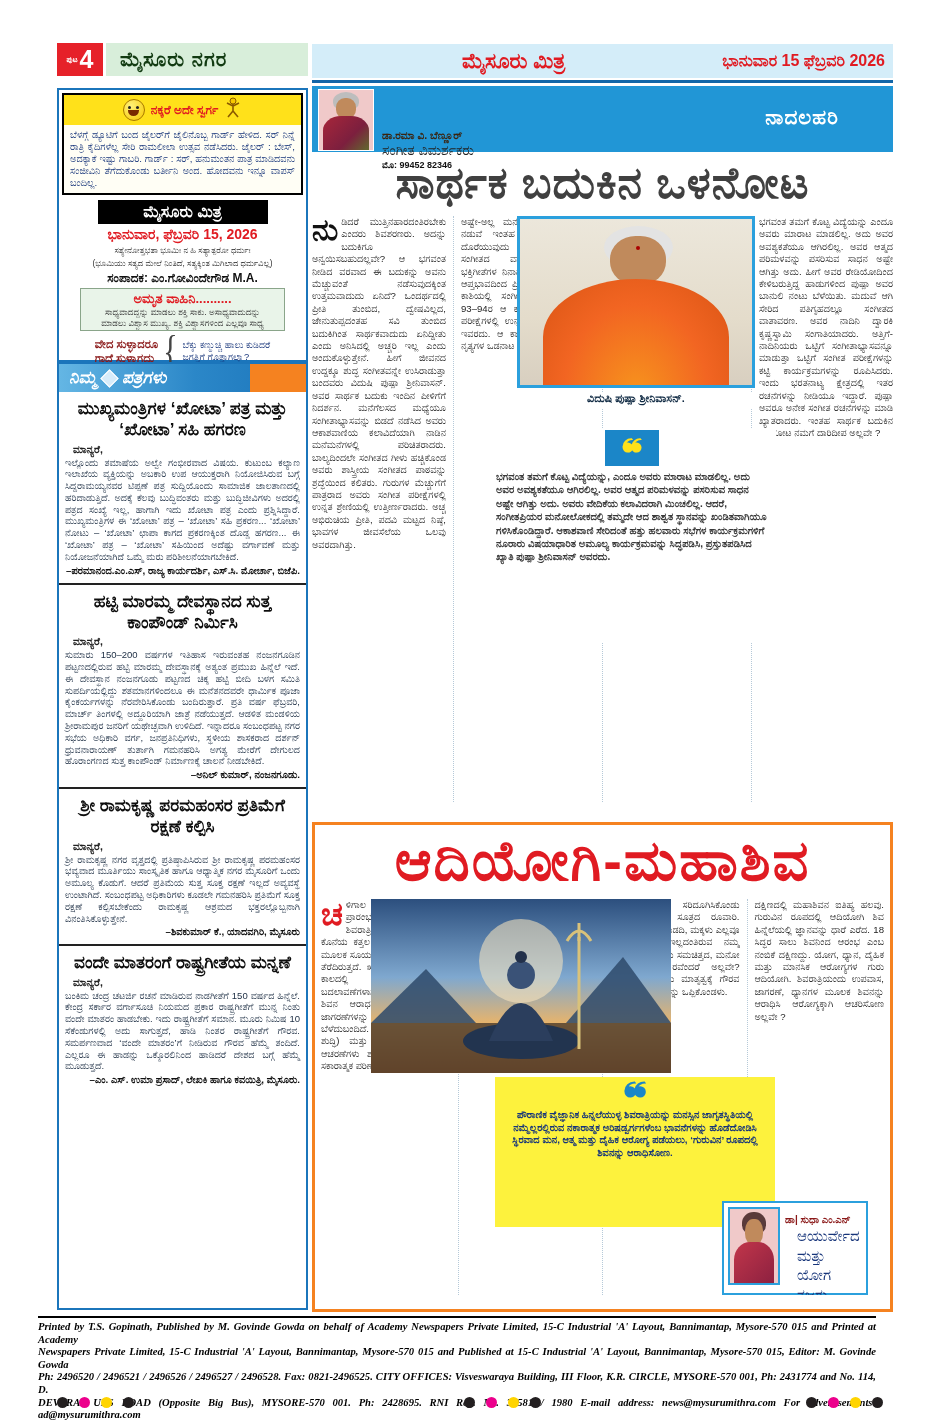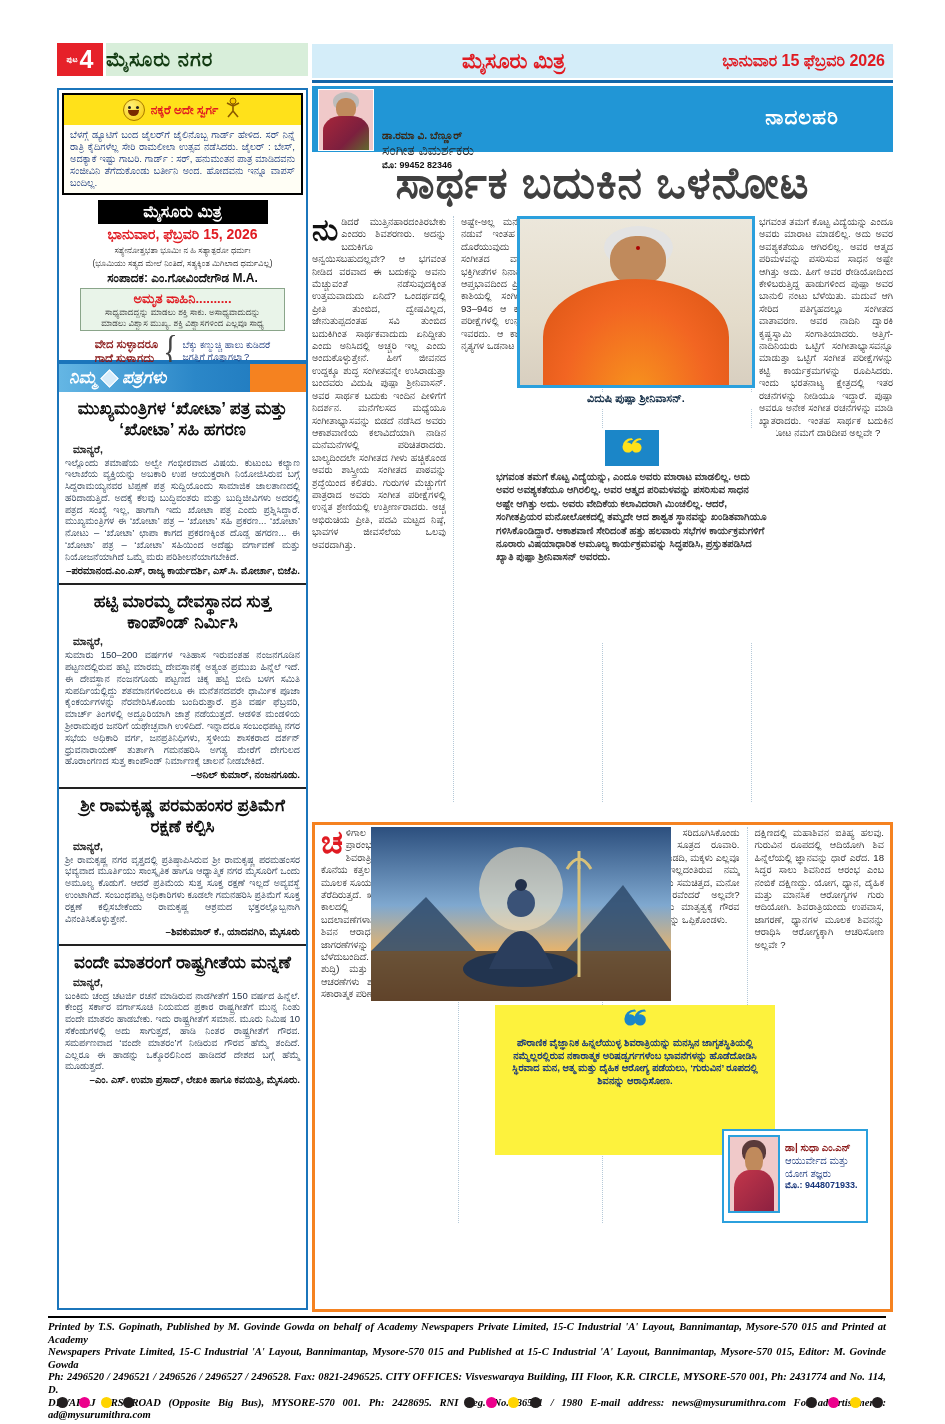--- a/index.html
+++ b/index.html
@@ -7,21 +7,21 @@
     width:945px;height:1424px;position:relative;background:#ffffff;
     font-family:"Liberation Sans", sans-serif;color:#1c1c1c;overflow:hidden;
   }
   .abs{position:absolute;}
 
   
   .page-num-box{left:57px;top:43px;width:46px;height:33px;background:#e62129;display:flex;align-items:center;justify-content:center;gap:2px;}
   .page-num-label{color:#fff;font-size:7.5px;font-weight:bold;}
   .page-num{color:#fff;font-size:25px;font-weight:bold;line-height:1;}
   .section-bar{left:106px;top:43px;width:202px;height:33px;background:#d8eeda;display:flex;align-items:center;}
-  .section-bar span{font-size:20px;font-weight:bold;color:#123b12;letter-spacing:1px;}
+  .section-bar span{font-size:20px;font-weight:bold;color:#123b12;padding-left:14px;letter-spacing:1px;}
   .masthead-strip{left:312px;top:44px;width:581px;height:34px;background:#d4edf9;}
   .masthead-title{position:absolute;left:150px;top:5px;font-size:21px;font-weight:bold;color:#e01b22;}
   .masthead-date{position:absolute;right:8px;top:8px;font-size:16px;font-weight:bold;color:#e01b22;}
   .blue-rule{left:312px;top:80px;width:581px;height:3px;background:#1266a8;}
 
   
   .left-top{left:57px;top:88px;width:251px;height:274px;border:2px solid #1b75bb;padding:3px;box-sizing:border-box;background:#fff;}
   .joke-box{border:2px solid #000;}
   .joke-head{height:30px;background:#ffe11a;display:flex;align-items:center;justify-content:center;gap:6px;}
   .joke-title{font-size:12px;font-weight:bold;color:#e01b22;}
@@ -88,25 +88,25 @@
   .a2-body .col{font-size:9.6px;}
   .dropcap2{float:left;font-size:32px;line-height:30px;font-weight:bold;color:#e01b22;padding-right:3px;}
   .a2-img{left:50px;top:0;width:300px;height:174px;overflow:hidden;background:#35608f;}
   .a2-quote{left:174px;top:178px;width:280px;height:150px;background:#fdf23d;padding:2px 10px;box-sizing:border-box;overflow:hidden;}
   .qicon2{color:#1b86c8;font-size:34px;line-height:30px;text-align:center;font-weight:bold;}
   .qtext2{font-size:9.8px;line-height:12.6px;font-weight:bold;color:#17357a;text-align:center;}
   .a2-authorbox{right:16px;bottom:0;width:146px;height:94px;background:#fff;border:2px solid #2ba0dd;box-sizing:border-box;display:flex;padding:4px;gap:5px;}
   .a2-authphoto{width:52px;height:78px;border:2px solid #2ba0dd;box-sizing:border-box;background:#f0c9c9;position:relative;overflow:hidden;flex:none;}
   .a2-authtext{line-height:1.3;padding-top:6px;}
   .a2-authtext .nm{font-size:10px;font-weight:bold;color:#8b1a1a;}
-  .a2-authtext .rl{font-size:10px;color:#17357a;}
+  .a2-authtext .rl{font-size:15px;color:#17357a;margin-left:12px;}
   .a2-authtext .ph{font-size:9px;font-weight:bold;color:#17357a;}
 
   
-  .footer{left:48px;top:1316px;width:838px;border-top:2.5px solid #000;padding-top:3px;}
+  .footer{left:38px;top:1316px;width:838px;border-top:2.5px solid #000;padding-top:3px;}
   .f-line{font-family:"Liberation Serif",serif;font-style:italic;font-weight:bold;font-size:10.6px;line-height:12.6px;color:#000;text-align:justify;text-align-last:justify;}
   .dots{top:1397px;display:flex;gap:11px;}
   .dot{width:11px;height:11px;border-radius:50%;}
   .dot.k{background:#231f20;} .dot.m{background:#ec008c;} .dot.y{background:#ffd400;}
 </style>
 </head>
 <body>
 
 <div class="abs page-num-box">
   <span class="page-num-label">ಪುಟ</span>
@@ -226,20 +226,21 @@
     <div class="mp-sari"></div>
   </div>
   <div class="abs a1-caption">ವಿದುಷಿ ಪುಷ್ಪಾ ಶ್ರೀನಿವಾಸನ್.</div>
   <div class="abs a1-quote">
     <div class="qicon">❝</div>
     <div class="qtext">ಭಗವಂತ ತಮಗೆ ಕೊಟ್ಟ ವಿದ್ಯೆಯನ್ನು, ಎಂದೂ ಅವರು ಮಾರಾಟ ಮಾಡಲಿಲ್ಲ. ಅದು ಅವರ ಅವಶ್ಯಕತೆಯೂ ಆಗಿರಲಿಲ್ಲ. ಅವರ ಆತ್ಮದ ಪರಿಮಳವನ್ನು ಪಸರಿಸುವ ಸಾಧನ ಅಷ್ಟೇ ಆಗಿತ್ತು ಅದು. ಅವರು ವೇದಿಕೆಯ ಕಲಾವಿದರಾಗಿ ಮಿಂಚಲಿಲ್ಲ. ಆದರೆ, ಸಂಗೀತಪ್ರಿಯರ ಮನೋಲೋಕದಲ್ಲಿ ತಮ್ಮದೇ ಆದ ಶಾಶ್ವತ ಸ್ಥಾನವನ್ನು ಖಂಡಿತವಾಗಿಯೂ ಗಳಿಸಿಕೊಂಡಿದ್ದಾರೆ. ಆಕಾಶವಾಣಿ ಸೇರಿದಂತೆ ಹತ್ತು ಹಲವಾರು ಸಭೆಗಳ ಕಾರ್ಯಕ್ರಮಗಳಿಗೆ ನೂರಾರು ವಿಷಯಾಧಾರಿತ ಅಮೂಲ್ಯ ಕಾರ್ಯಕ್ರಮವನ್ನು ಸಿದ್ಧಪಡಿಸಿ, ಪ್ರಸ್ತುತಪಡಿಸಿದ ಖ್ಯಾತಿ ಪುಷ್ಪಾ ಶ್ರೀನಿವಾಸನ್ ಅವರದು.</div>
   </div>
 </div>
 
 <div class="abs a2-box">
+  <div class="a2-headline">ಆದಿಯೋಗಿ-ಮಹಾಶಿವ</div>
   <div class="a2-body">
     <div class="colrow">
       <div class="col"><span class="dropcap2">ಚ</span><span>ಳಿಗಾಲ ಮುಗಿದು ಬೇಸಿಗೆ ಕಾಲ ಪ್ರಾರಂಭವಾಗುವ ಸಂಧಿಕಾಲವೇ ಶಿವರಾತ್ರಿಯ ಕಾಲ. ವರ್ಷದ ಕೊನೆಯ ಕತ್ತಲ ರಾತ್ರಿ ಶಿವ ಜಾಗರಣೆಯ ಮೂಲಕ ಸೂರ್ಯನ ಉತ್ತರಾಯಣದ ಹಾದಿ ತೆರೆದಿರುತ್ತದೆ. ಋತು ಬದಲಾವಣೆಯ ಈ ಕಾಲದಲ್ಲಿ ನಮ್ಮ ಶರೀರದಲ್ಲೂ ಬದಲಾವಣೆಗಳಾಗುತ್ತವೆ. ಈ ಕಾಲದಲ್ಲಿ ಶಿವನ ಆರಾಧನೆ, ಉಪವಾಸ ಮತ್ತು ಜಾಗರಣೆಗಳನ್ನು ಅನುಸರಿಸುವ ಪದ್ಧತಿ ಬೆಳೆದುಬಂದಿದೆ. ರುದ್ರಾಭಿಷೇಕ (ಶರೀರ ಶುದ್ಧಿ) ಮತ್ತು ಬಿಲ್ವಪತ್ರೆಯ ಅಭಿಷೇಕ ಆಚರಣೆಗಳು ಶರೀರದ ಮತ್ತು ಮನಸ್ಸಿನ ಸಕಾರಾತ್ಮಕ ಪರಿಣಾಮಗಳನ್ನು ಬೀರುತ್ತವೆ.</span></div>
       <div class="col">ಕೃಷ್ಣನ ಕಲಿತ ಶಿವನಿಗೆ ಧ್ಯಾನವೇ ಕಲೆ, ಯೋಗವೇ ಬದುಕು. ಈ ಪೃಥ್ವಿ ಬದಲಾದಂತೆ ಮನಸ್ಸು ಮತ್ತು ಶರೀರದಲ್ಲೂ ಬದಲಾವಣೆಗಳು ಉಂಟಾಗುತ್ತವೆ. ಮಾತೃತ್ವಕ್ಕೆ ಗೌರವ ಕೊಟ್ಟು ಗಜಮುಖನನ್ನು, ಅವಳನ್ನು, ತನ್ನ ಹೆಡೆಯ ಮೇಲೆ ಕೂರಿಸಿಕೊಂಡು ಪ್ರತಿಯೊಬ್ಬ ಮಹಿಳೆಯೂ ಬಯಸುವ ಸಮಾನತೆಯ ಸಂಕೇತವಾದವನು ಶಿವ.</div>
       <div class="col">ಶಿವ ಎರಡನ್ನೂ ಸರಿದೂಗಿಸಿಕೊಂಡು ಹೋಗುವ ಸರಳ ಸೂತ್ರದ ರೂವಾರಿ. ಕುಟುಂಬ, ಮನೆ, ಮಡದಿ, ಮಕ್ಕಳು ಎಲ್ಲವೂ ಇದ್ದು, ಏನೂ ಇಲ್ಲದಂತಿರುವ ನಮ್ಮ ಪರಮಶಿವನ ಬದುಕು ಸಮಚಿತ್ತದ, ಮನೋ ನಿಗ್ರಹದ ಸಾಕ್ಷಾತ್ಕಾರವೆಂದರೆ ಅಲ್ಲವೇ? ಪಾರ್ವತೀ ದೇವಿಯು ಮಾತೃತ್ವಕ್ಕೆ ಗೌರವ ಕೊಟ್ಟು ಗಜಮುಖನನ್ನು ಒಪ್ಪಿಕೊಂಡಳು.</div>
       <div class="col">ದಕ್ಷಿಣದಲ್ಲಿ ಮಹಾಶಿವನ ಐತಿಹ್ಯ ಹಲವು. ಗುರುವಿನ ರೂಪದಲ್ಲಿ ಆದಿಯೋಗಿ ಶಿವ ಹಿನ್ನೆಲೆಯಲ್ಲಿ ಜ್ಞಾನವನ್ನು ಧಾರೆ ಎರೆದ. 18 ಸಿದ್ಧರ ಸಾಲು ಶಿವನಿಂದ ಆರಂಭ ಎಂಬ ನಂಬಿಕೆ ದಕ್ಷಿಣದ್ದು. ಯೋಗ, ಧ್ಯಾನ, ದೈಹಿಕ ಮತ್ತು ಮಾನಸಿಕ ಆರೋಗ್ಯಗಳ ಗುರು ಆದಿಯೋಗಿ. ಶಿವರಾತ್ರಿಯಂದು ಉಪವಾಸ, ಜಾಗರಣೆ, ಧ್ಯಾನಗಳ ಮೂಲಕ ಶಿವನನ್ನು ಆರಾಧಿಸಿ ಆರೋಗ್ಯಕ್ಕಾಗಿ ಆಚರಿಸೋಣ ಅಲ್ಲವೇ ?</div>
     </div>
     <div class="abs a2-img">
       <svg width="300" height="174" viewBox="0 0 300 174">
         <defs>

